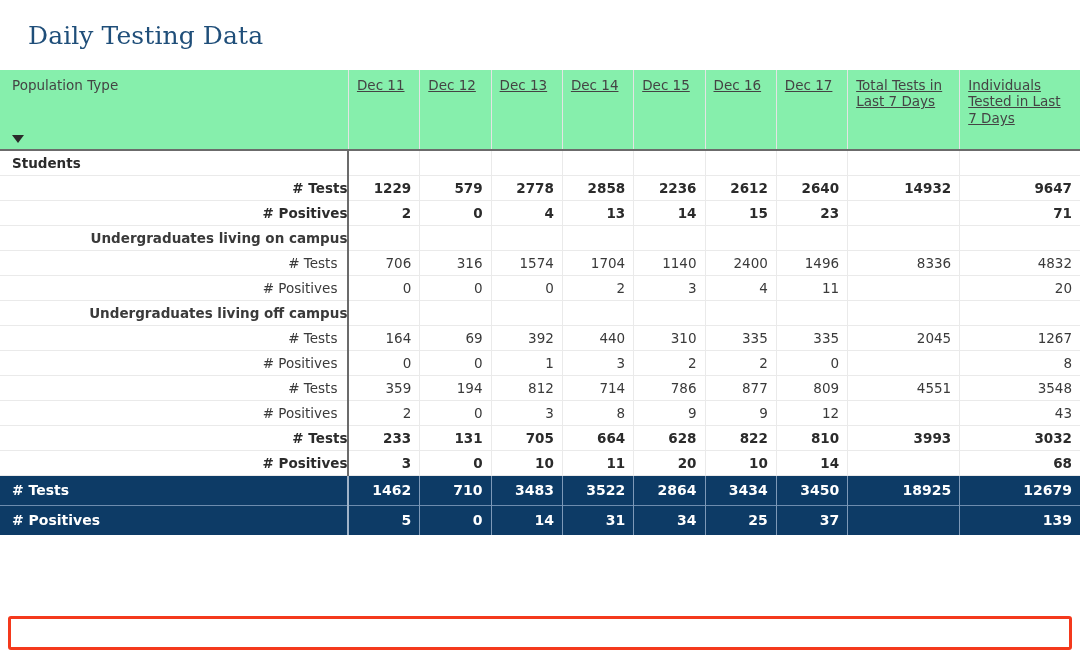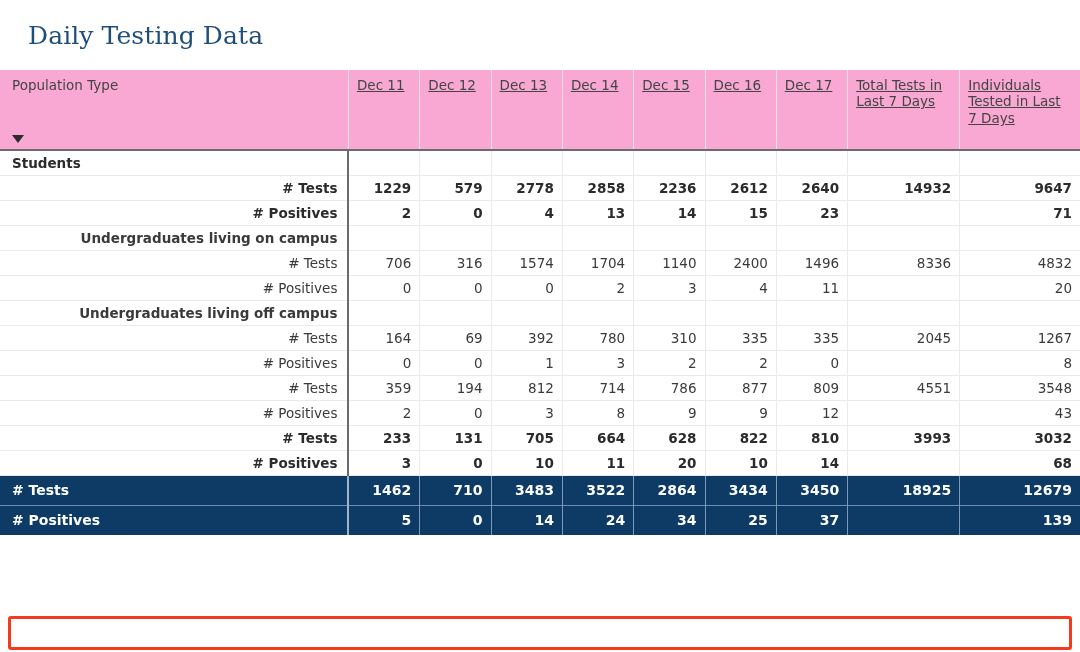--- a/index.html
+++ b/index.html
@@ -41,21 +41,21 @@
   col.c-indiv { width: 118px; }
 
   
   thead th {
     vertical-align: top;
     font-weight: 400;
     color: #444444;
     font-size: 13.5px;
     padding: 7px 8px 4px 8px;
     border-left: 1px solid #e4e4e4;
-    background: #f9a8d4;
+    background: #86efac;
     height: 80px;
     box-sizing: border-box;
   }
   thead th.h-label {
     text-align: left;
     border-left: none;
     position: relative;
     padding-left: 12px;
   }
   thead th.h-day, thead th.h-total, thead th.h-indiv {
@@ -83,21 +83,21 @@
     height: 22px;
     box-sizing: border-box;
     font-size: 13.5px;
     color: #333333;
     white-space: nowrap;
     overflow: hidden;
   }
   tbody td.lab {
     border-left: none;
     border-right: 2px solid #6b6b6b;
-    padding-right: 10px;
+    padding-right: 0;
   }
 
   td.num { text-align: right; }
 
   
   tr.section > td.lab {
     text-align: left;
     font-weight: bold;
     color: #2b2b2b;
     padding-left: 12px;
@@ -259,21 +259,21 @@
         <td class="num"></td>
         <td class="num"></td>
         <td class="num"></td>
         <td class="num"></td>
       </tr>
       <tr class="lvl3">
         <td class="lab"># Tests</td>
         <td class="num">164</td>
         <td class="num">69</td>
         <td class="num">392</td>
-        <td class="num">780</td>
+        <td class="num">440</td>
         <td class="num">310</td>
         <td class="num">335</td>
         <td class="num">335</td>
         <td class="num">2045</td>
         <td class="num">1267</td>
       </tr>
       <tr class="lvl3">
         <td class="lab"># Positives</td>
         <td class="num">0</td>
         <td class="num">0</td>
@@ -343,21 +343,21 @@
         <td class="num">3434</td>
         <td class="num">3450</td>
         <td class="num">18925</td>
         <td class="num">12679</td>
       </tr>
       <tr class="grand">
         <td class="lab"># Positives</td>
         <td class="num">5</td>
         <td class="num">0</td>
         <td class="num">14</td>
-        <td class="num">24</td>
+        <td class="num">31</td>
         <td class="num">34</td>
         <td class="num">25</td>
         <td class="num">37</td>
         <td class="num"></td>
         <td class="num">139</td>
       </tr>
     </tbody>
 </table>
 
 <div id="positives-highlight"></div>

